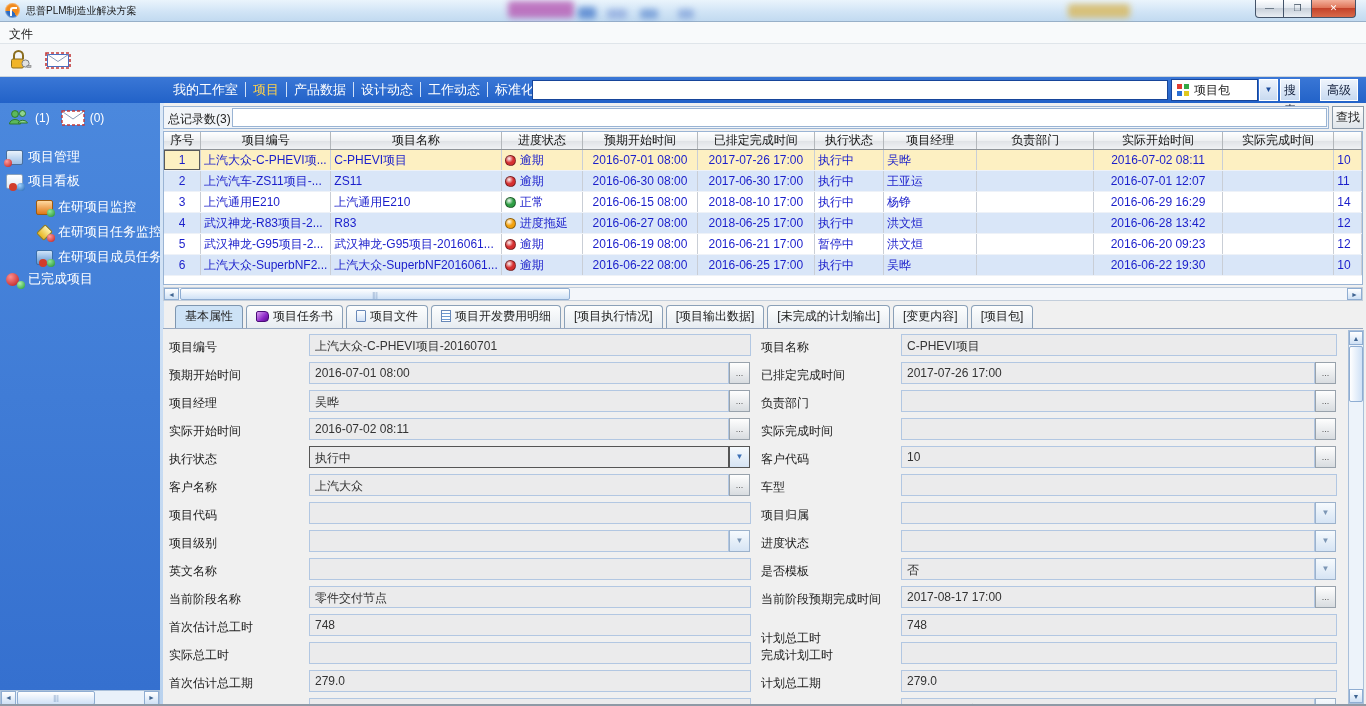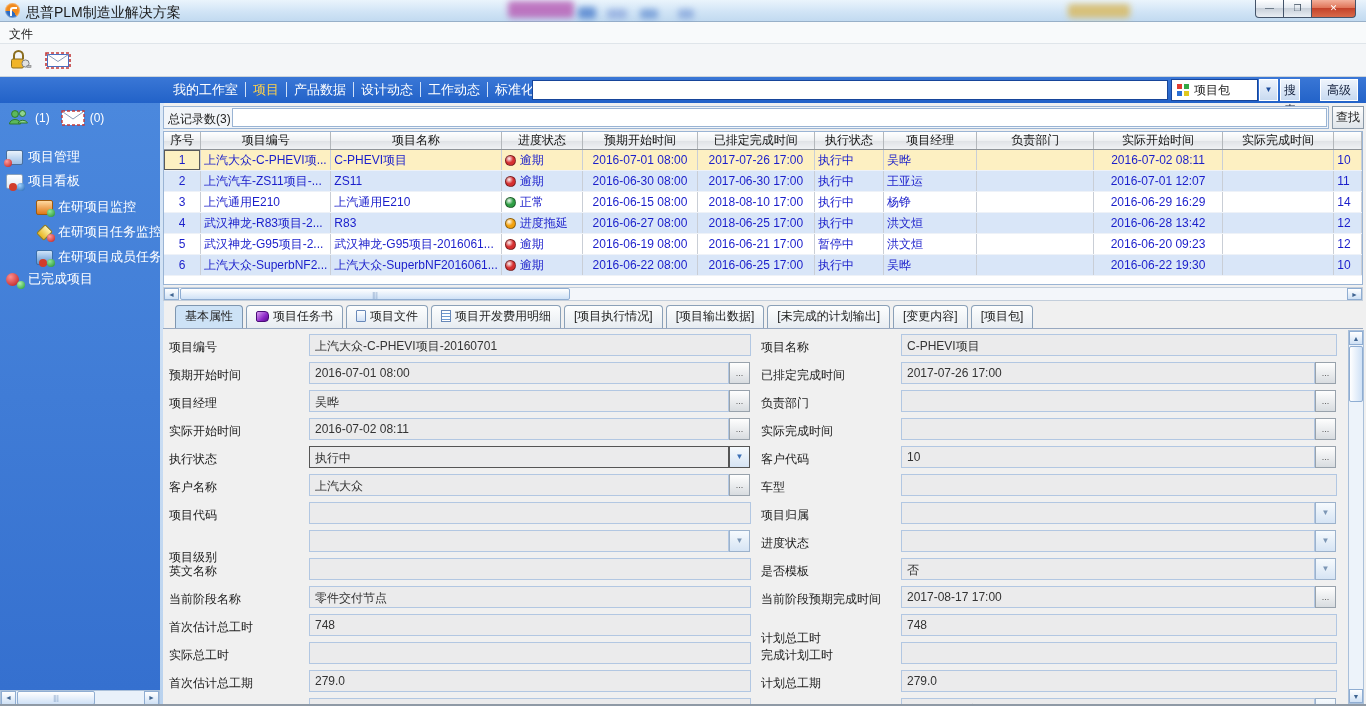--- a/index.html
+++ b/index.html
@@ -5,21 +5,21 @@
   *{margin:0;padding:0;box-sizing:border-box;}
   html,body{width:1366px;height:706px;overflow:hidden;}
   body{position:relative;font-family:"Liberation Sans","DejaVu Sans",sans-serif;font-size:12px;background:#f0f0f0;color:#222;}
 
   
   #titlebar{position:absolute;left:0;top:0;width:1366px;height:22px;
     background:linear-gradient(#eaf4fc,#cfe3f5 60%,#c2daf0);border-bottom:1px solid #98b0c8;}
   .applogo{position:absolute;left:5px;top:3px;width:15px;height:15px;border-radius:50%;
     background:conic-gradient(#f08a1d 0 40%,#2a6ac0 40% 75%,#f08a1d 75%);box-shadow:inset 0 0 2px #fff;}
   .applogo::after{content:"";position:absolute;left:5px;top:4px;width:5px;height:7px;border:2px solid #fff;border-right:none;border-bottom:none;border-radius:3px 0 0 0;}
-  .apptitle{position:absolute;left:26px;top:4px;font-size:14px;color:#1a1a1a;}
+  .apptitle{position:absolute;left:26px;top:4px;font-size:10px;color:#1a1a1a;}
   .blob{position:absolute;filter:blur(3px);border-radius:3px;}
   #win-controls{position:absolute;top:0;right:10px;display:flex;}
   .wbtn{height:18px;border:1px solid #44546a;border-top:none;color:#3c4c5c;font-size:9px;line-height:16px;text-align:center;
     background:linear-gradient(#ffffff,#e3e9f0 45%,#c9d1da 50%,#e9eef4);cursor:default;}
   .wbtn.min{width:29px;border-radius:0 0 0 4px;}
   .wbtn.res{width:27px;border-left:none;border-right:none;}
   .wbtn.close{width:45px;border-radius:0 0 4px 0;color:#fff;font-weight:bold;
     background:linear-gradient(#f3b09b,#e0765a 45%,#c4432a 50%,#d96a4a);}
 
   
@@ -374,21 +374,21 @@
       <div class="f-field" style="left: 146px; top: 89px; width: 420px;">2016-07-02 08:11</div>
       <div class="f-btn" style="left: 566px; top: 89px;">...</div>
       <div class="f-label" style="left: 6px; top: 122px;">执行状态</div>
       <div class="f-field focused" style="left: 146px; top: 117px; width: 420px;">执行中</div>
       <div class="f-btn dd focused" style="left: 566px; top: 117px;">▼</div>
       <div class="f-label" style="left: 6px; top: 150px;">客户名称</div>
       <div class="f-field" style="left: 146px; top: 145px; width: 420px;">上汽大众</div>
       <div class="f-btn" style="left: 566px; top: 145px;">...</div>
       <div class="f-label" style="left: 6px; top: 178px;">项目代码</div>
       <div class="f-field" style="left: 146px; top: 173px; width: 442px;"></div>
-      <div class="f-label" style="left: 6px; top: 206px; margin-top: 14px;">项目级别</div>
+      <div class="f-label" style="left: 6px; top: 206px;">项目级别</div>
       <div class="f-field" style="left: 146px; top: 201px; width: 420px;"></div>
       <div class="f-btn dd" style="left: 566px; top: 201px;">▼</div>
       <div class="f-label" style="left: 6px; top: 234px;">英文名称</div>
       <div class="f-field" style="left: 146px; top: 229px; width: 442px;"></div>
       <div class="f-label" style="left: 6px; top: 262px;">当前阶段名称</div>
       <div class="f-field" style="left: 146px; top: 257px; width: 442px;">零件交付节点</div>
       <div class="f-label" style="left: 6px; top: 290px;">首次估计总工时</div>
       <div class="f-field" style="left: 146px; top: 285px; width: 442px;">748</div>
       <div class="f-label" style="left: 6px; top: 318px;">实际总工时</div>
       <div class="f-field" style="left: 146px; top: 313px; width: 442px;"></div>

